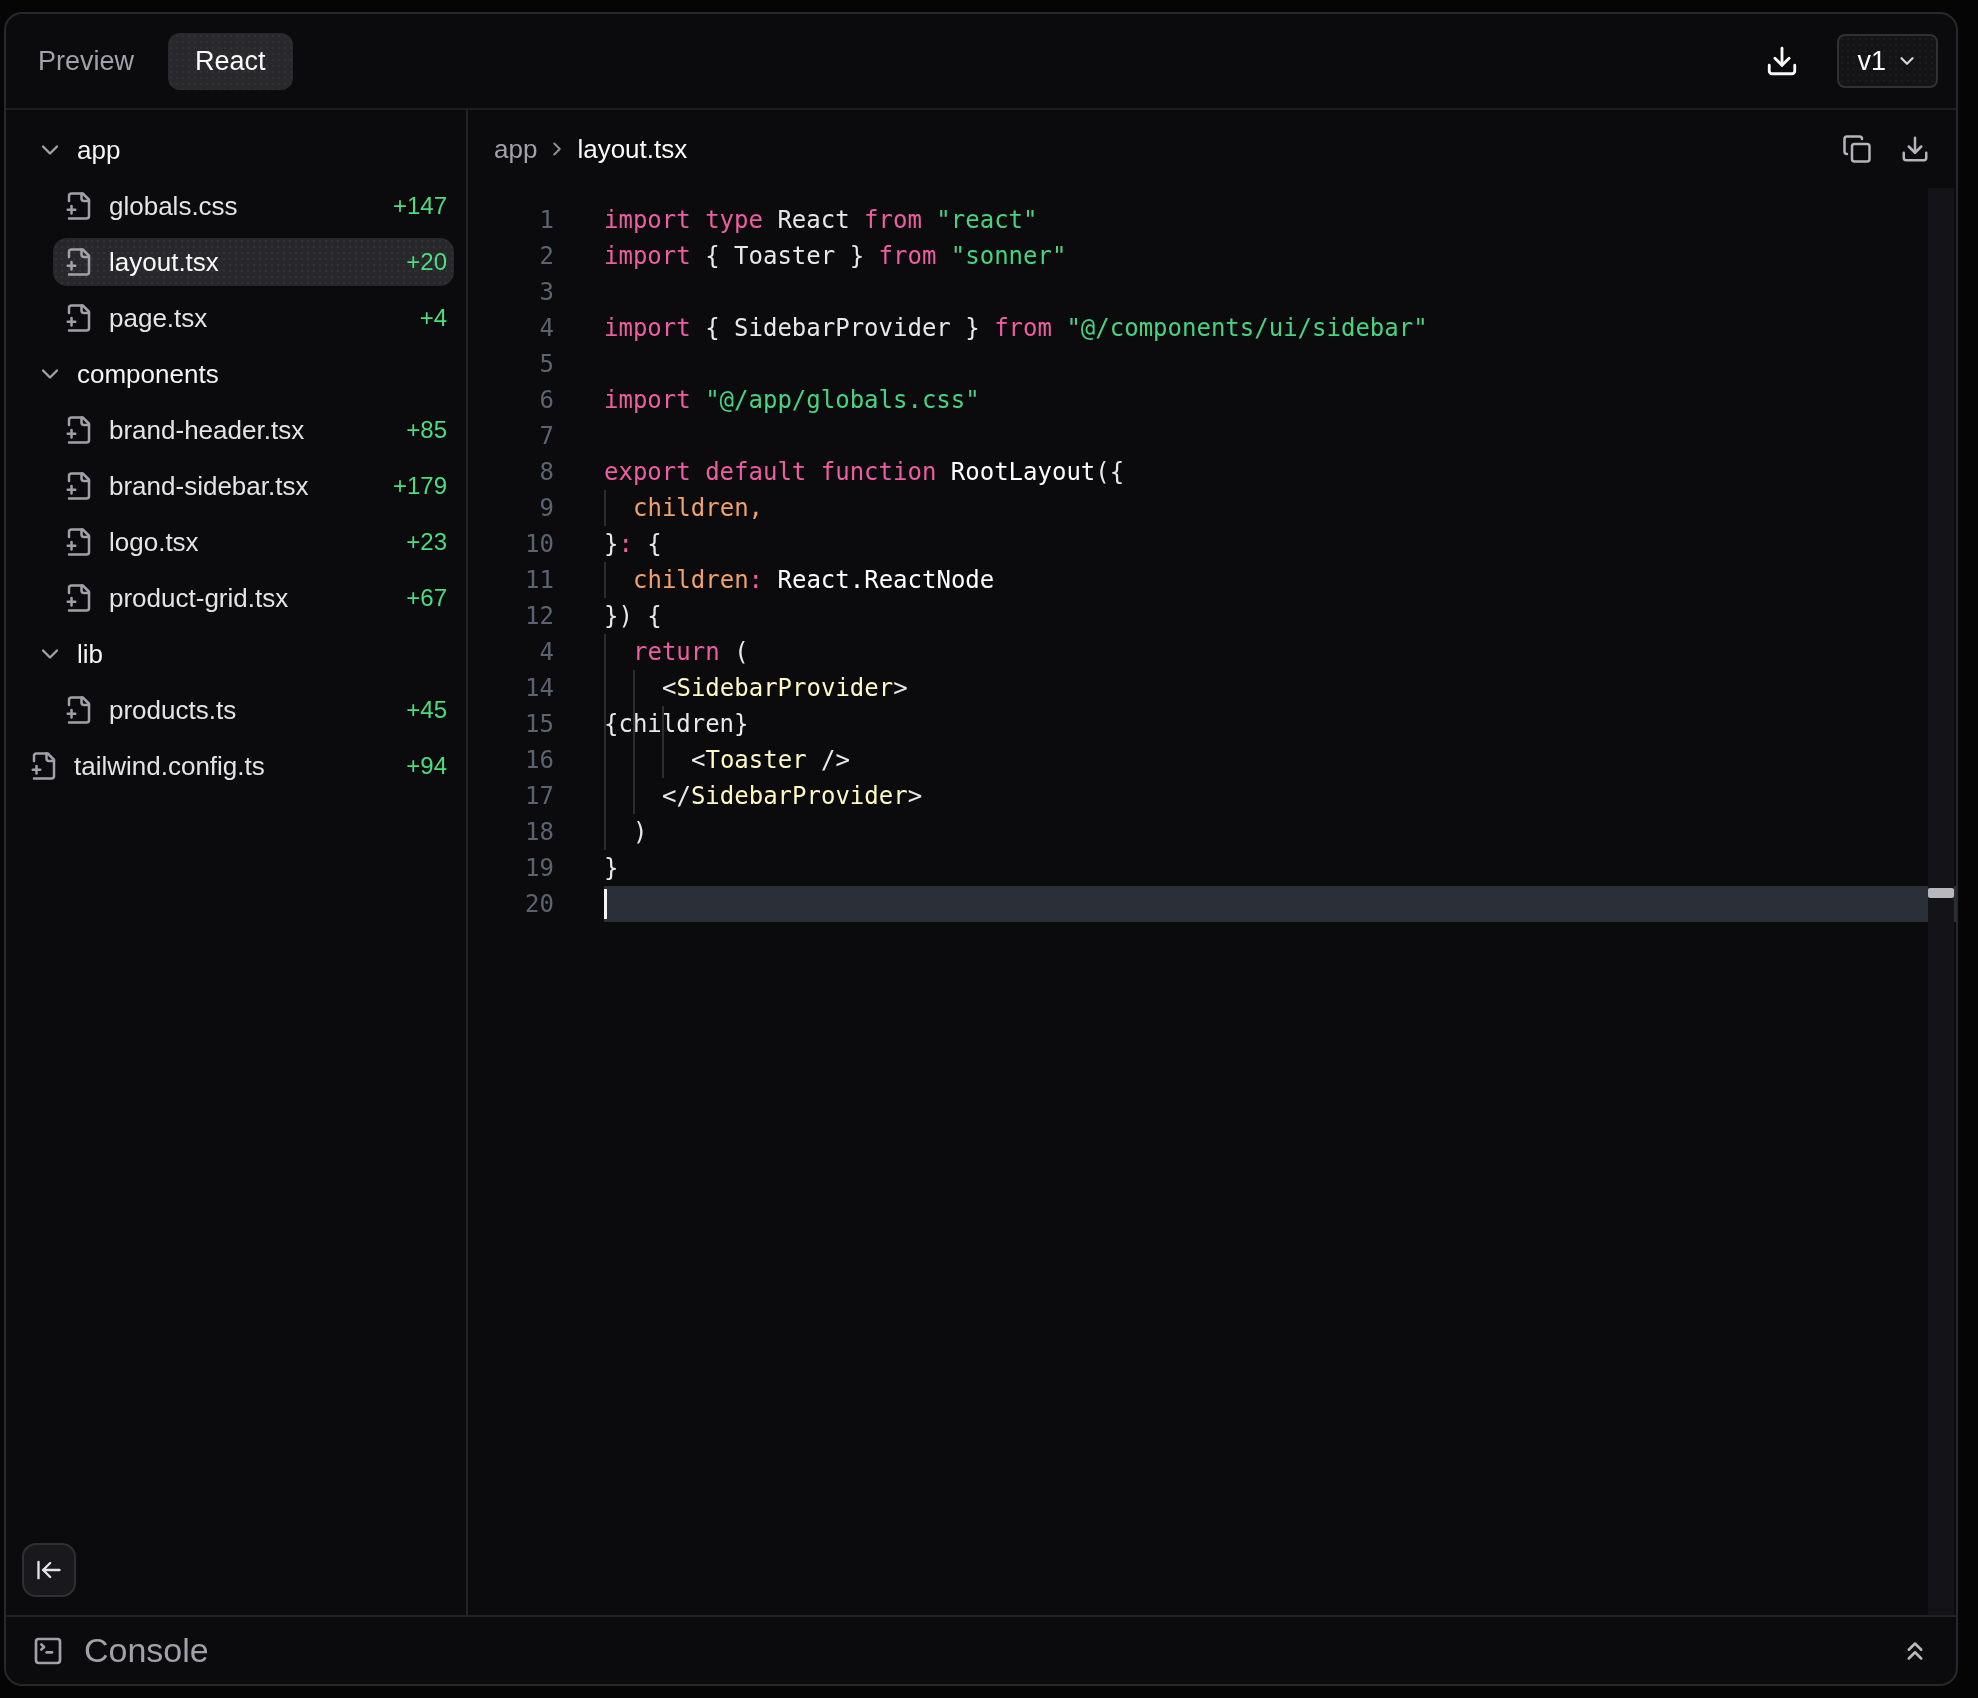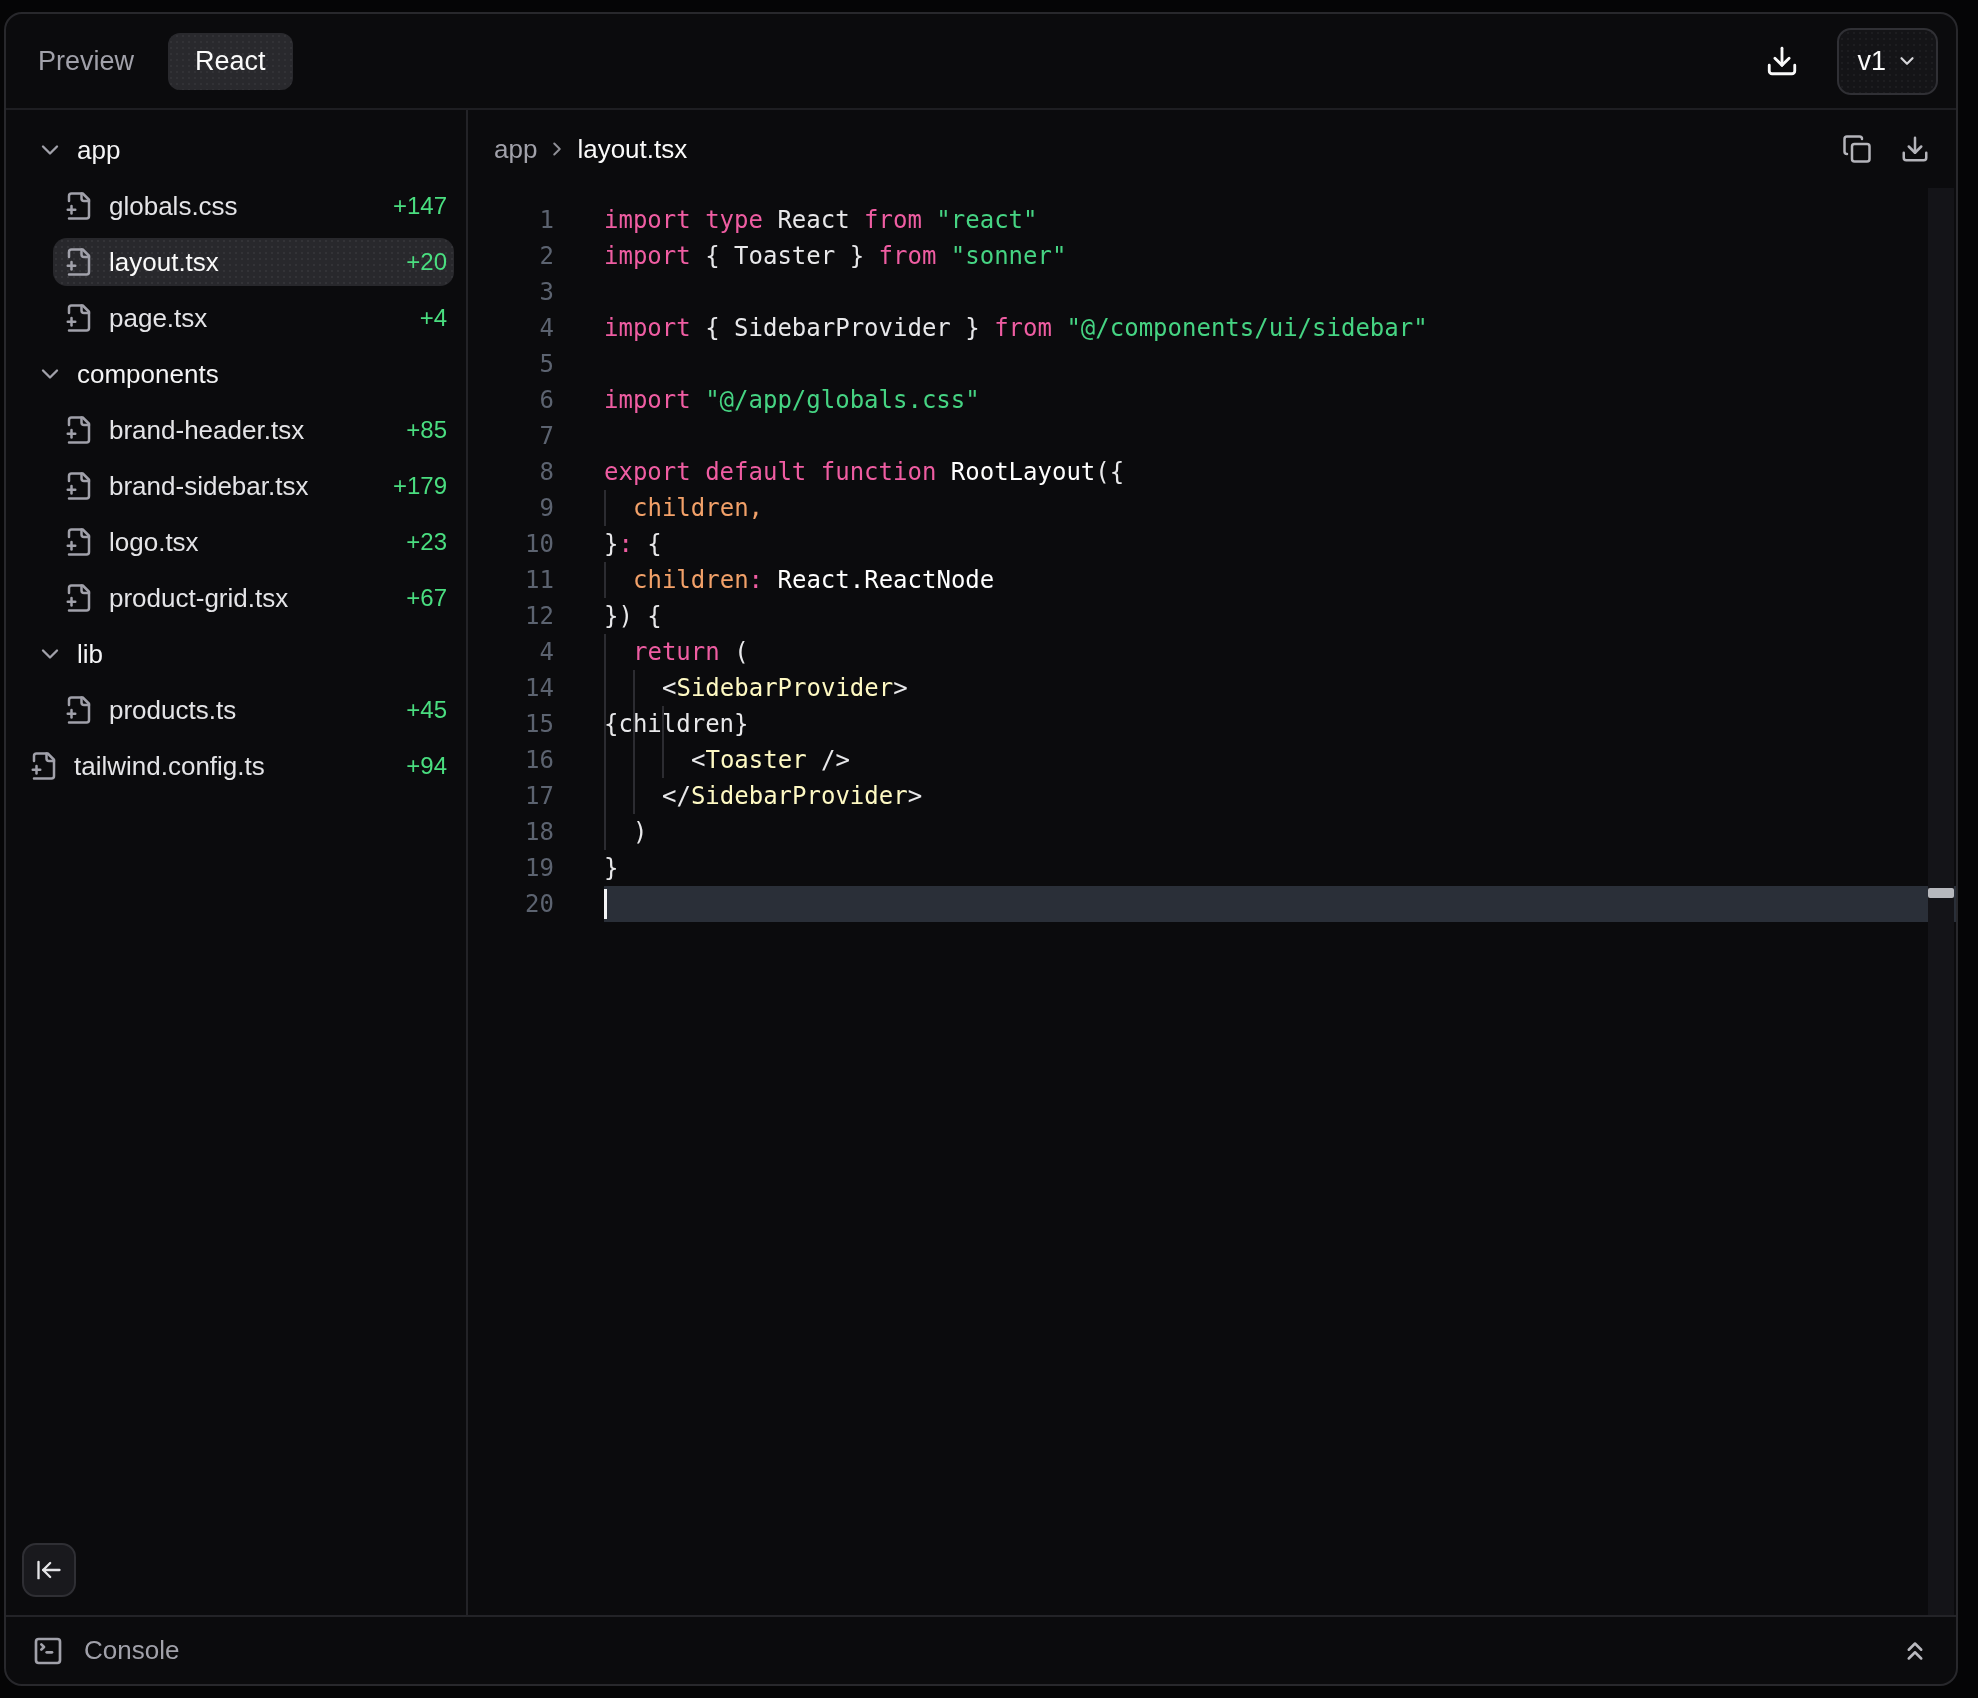--- a/index.html
+++ b/index.html
@@ -14,22 +14,22 @@
             padding:0 18px 0 32px; border-bottom:2px solid #1e1e22; }
   .tab-preview { font-size:27px; color:#a1a1aa; margin-right:34px; cursor:pointer; }
   .tab-code { font-size:27px; color:#fafafa; background:#29292d; border:none;
               border-radius:12px; padding:13px 27px; cursor:pointer;
               background-image:radial-gradient(rgba(255,255,255,0.045) 1.2px, transparent 1.2px);
               background-size:6px 6px; }
   .topbar .spacer { flex:1; }
   .icon-btn { background:none; border:none; color:#b9b9bf; display:flex;
               align-items:center; justify-content:center; cursor:pointer; }
   .topbar .dl { color:#fafafa; margin-right:38px; }
-  .ver-btn { display:flex; align-items:center; gap:10px; height:67px; padding:0 18px;
-             background:#141417; border:2px solid #303035; border-radius:14px;
+  .ver-btn { display:flex; align-items:center; gap:10px; height:54px; padding:0 18px;
+             background:#141417; border:2px solid #303035; border-radius:8px;
              color:#fafafa; font-size:27px; cursor:pointer;
              background-image:radial-gradient(rgba(255,255,255,0.04) 1.2px, transparent 1.2px);
              background-size:6px 6px; }
   .ver-btn svg { color:#d4d4d8; }
 
   
   .body { flex:1; display:flex; min-height:0; }
   .sidebar { width:462px; flex:none; border-right:2px solid #232327;
              padding-top:16px; position:relative; }
   .tree-row { height:48px; display:flex; align-items:center; margin-bottom:8px;
@@ -76,21 +76,21 @@
   .tok-tag  { color:#fef9c3; }
   .tok-pl   { color:#e8e8ea; }
   .scroll-track { position:absolute; top:0; bottom:0; right:2px; width:26px;
                   background:#141418; }
   .scroll-thumb { position:absolute; right:2px; width:26px; height:10px; top:700px;
                   background:#b6b8bd; border-radius:2px; }
 
   
   .console-bar { height:69px; flex:none; border-top:2px solid #232327; display:flex;
                  align-items:center; padding:0 26px; color:#a1a1aa; }
-  .console-bar .lbl { font-size:26px; margin-left:20px; }
+  .console-bar .lbl { font-size:34px; margin-left:20px; }
   .console-bar .spacer { flex:1; }
 </style>
 </head>
 <body>
 
 <div class="frame">
 
   <div class="topbar">
     <span class="tab-preview">Preview</span>
     <button class="tab-code">React</button>

